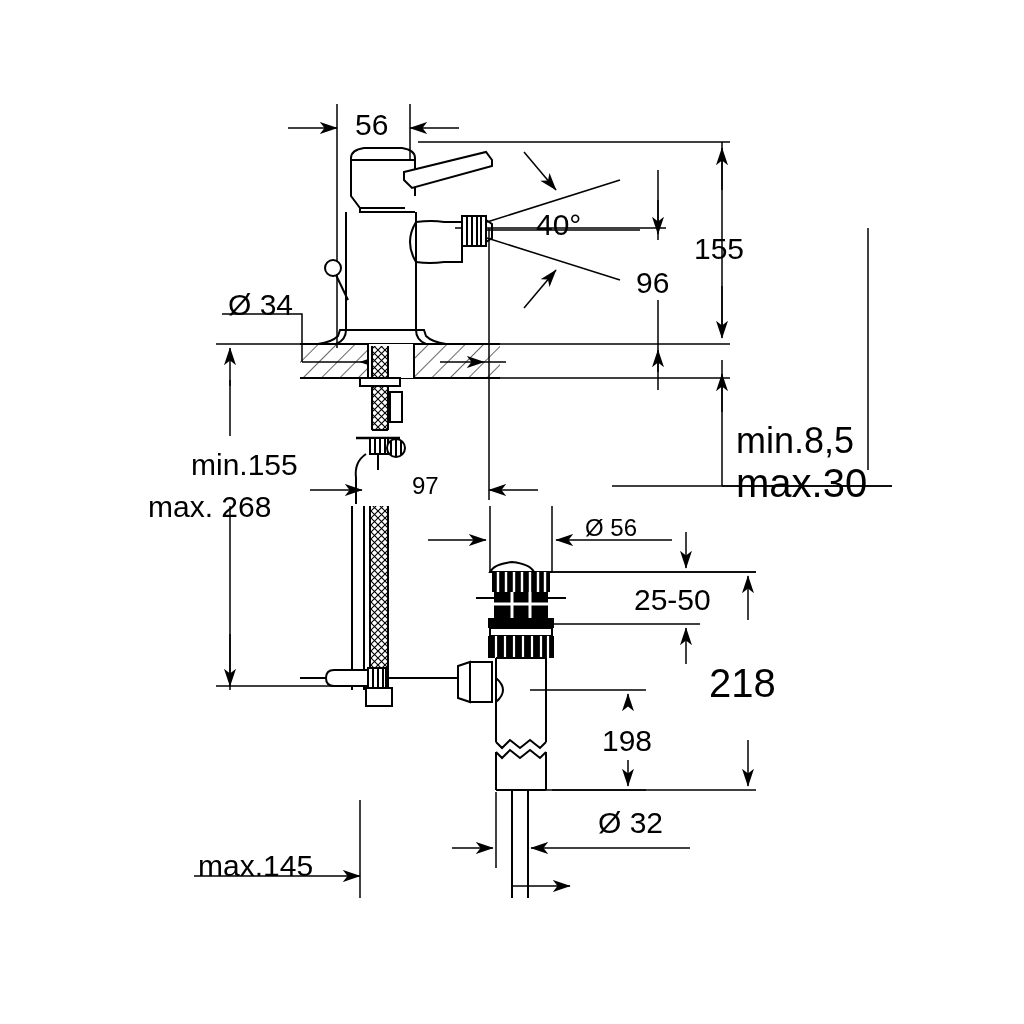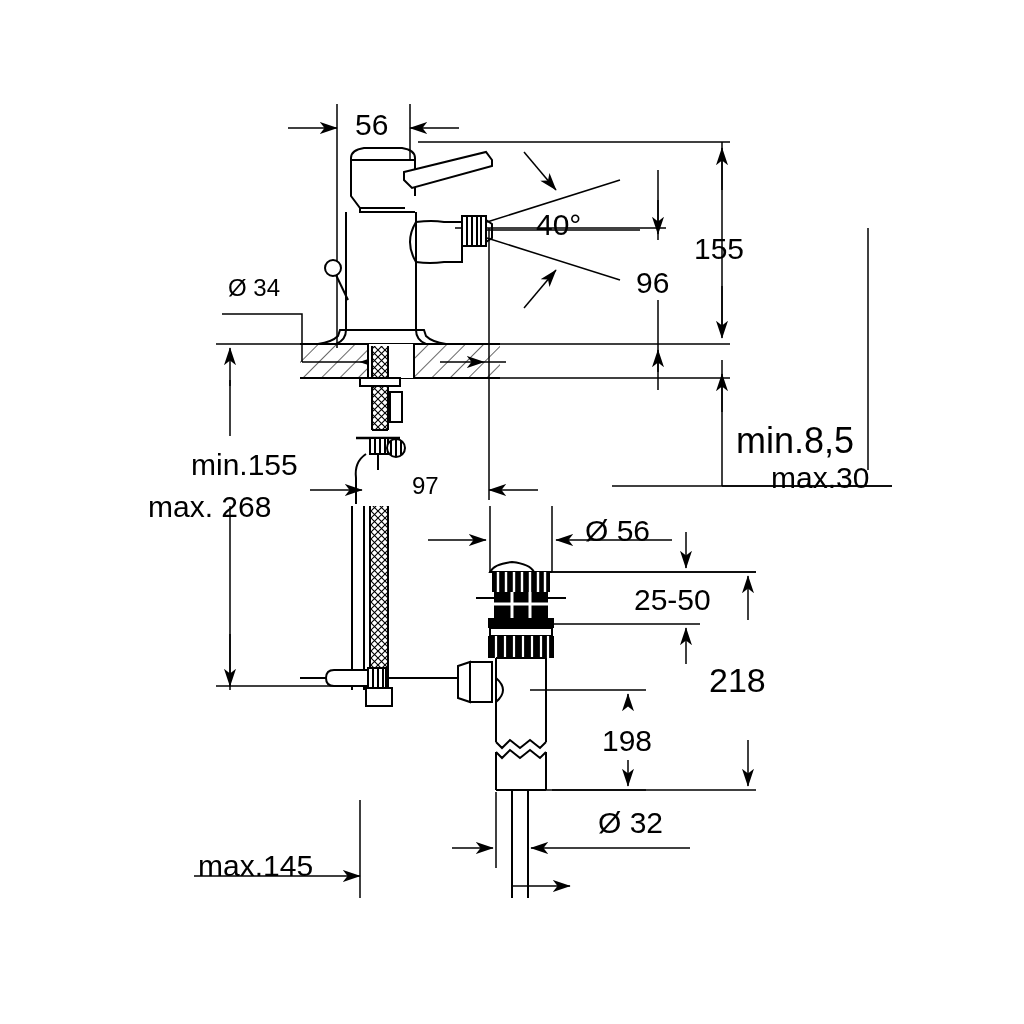--- a/index.html
+++ b/index.html
@@ -280,26 +280,26 @@
       <line x1="528" y1="790" x2="528" y2="898"></line>
     </g>
 
   </g>
 </svg>
 
 <div class="lbl" style="left:355px;top:110px;font-size:30px;">56</div>
 <div class="lbl" style="left:536px;top:210px;font-size:30px;text-align:right;">40°</div>
 <div class="lbl" style="left:694px;top:234px;font-size:30px;">155</div>
 <div class="lbl" style="left:636px;top:268px;font-size:30px;">96</div>
-<div class="lbl" style="left:228px;top:276px;font-size:24px;">Ø 34</div>
+<div class="lbl" style="left:228px;top:290px;font-size:30px;">Ø 34</div>
 <div class="lbl" style="left:736px;top:423px;font-size:36px;text-align:right;">min.8,5</div>
-<div class="lbl" style="left:736px;top:463px;font-size:30px;margin-left:35px;">max.30</div>
+<div class="lbl" style="left:736px;top:463px;font-size:40px;">max.30</div>
 <div class="lbl" style="left:160px;top:450px;font-size:30px;margin-left:31px;">min.155</div>
 <div class="lbl" style="left:148px;top:492px;font-size:30px;">max. 268</div>
 <div class="lbl" style="left:412px;top:474px;font-size:24px;">97</div>
-<div class="lbl" style="left:585px;top:516px;font-size:30px;">Ø 56</div>
+<div class="lbl" style="left:585px;top:516px;font-size:24px;">Ø 56</div>
 <div class="lbl" style="left:634px;top:585px;font-size:30px;">25-50</div>
-<div class="lbl" style="left:709px;top:663px;font-size:34px;">218</div>
+<div class="lbl" style="left:709px;top:663px;font-size:40px;">218</div>
 <div class="lbl" style="left:602px;top:726px;font-size:30px;">198</div>
 <div class="lbl" style="left:598px;top:808px;font-size:30px;">Ø 32</div>
 <div class="lbl" style="left:198px;top:851px;font-size:30px;">max.145</div>
 
 </div>
 
 </body></html>

